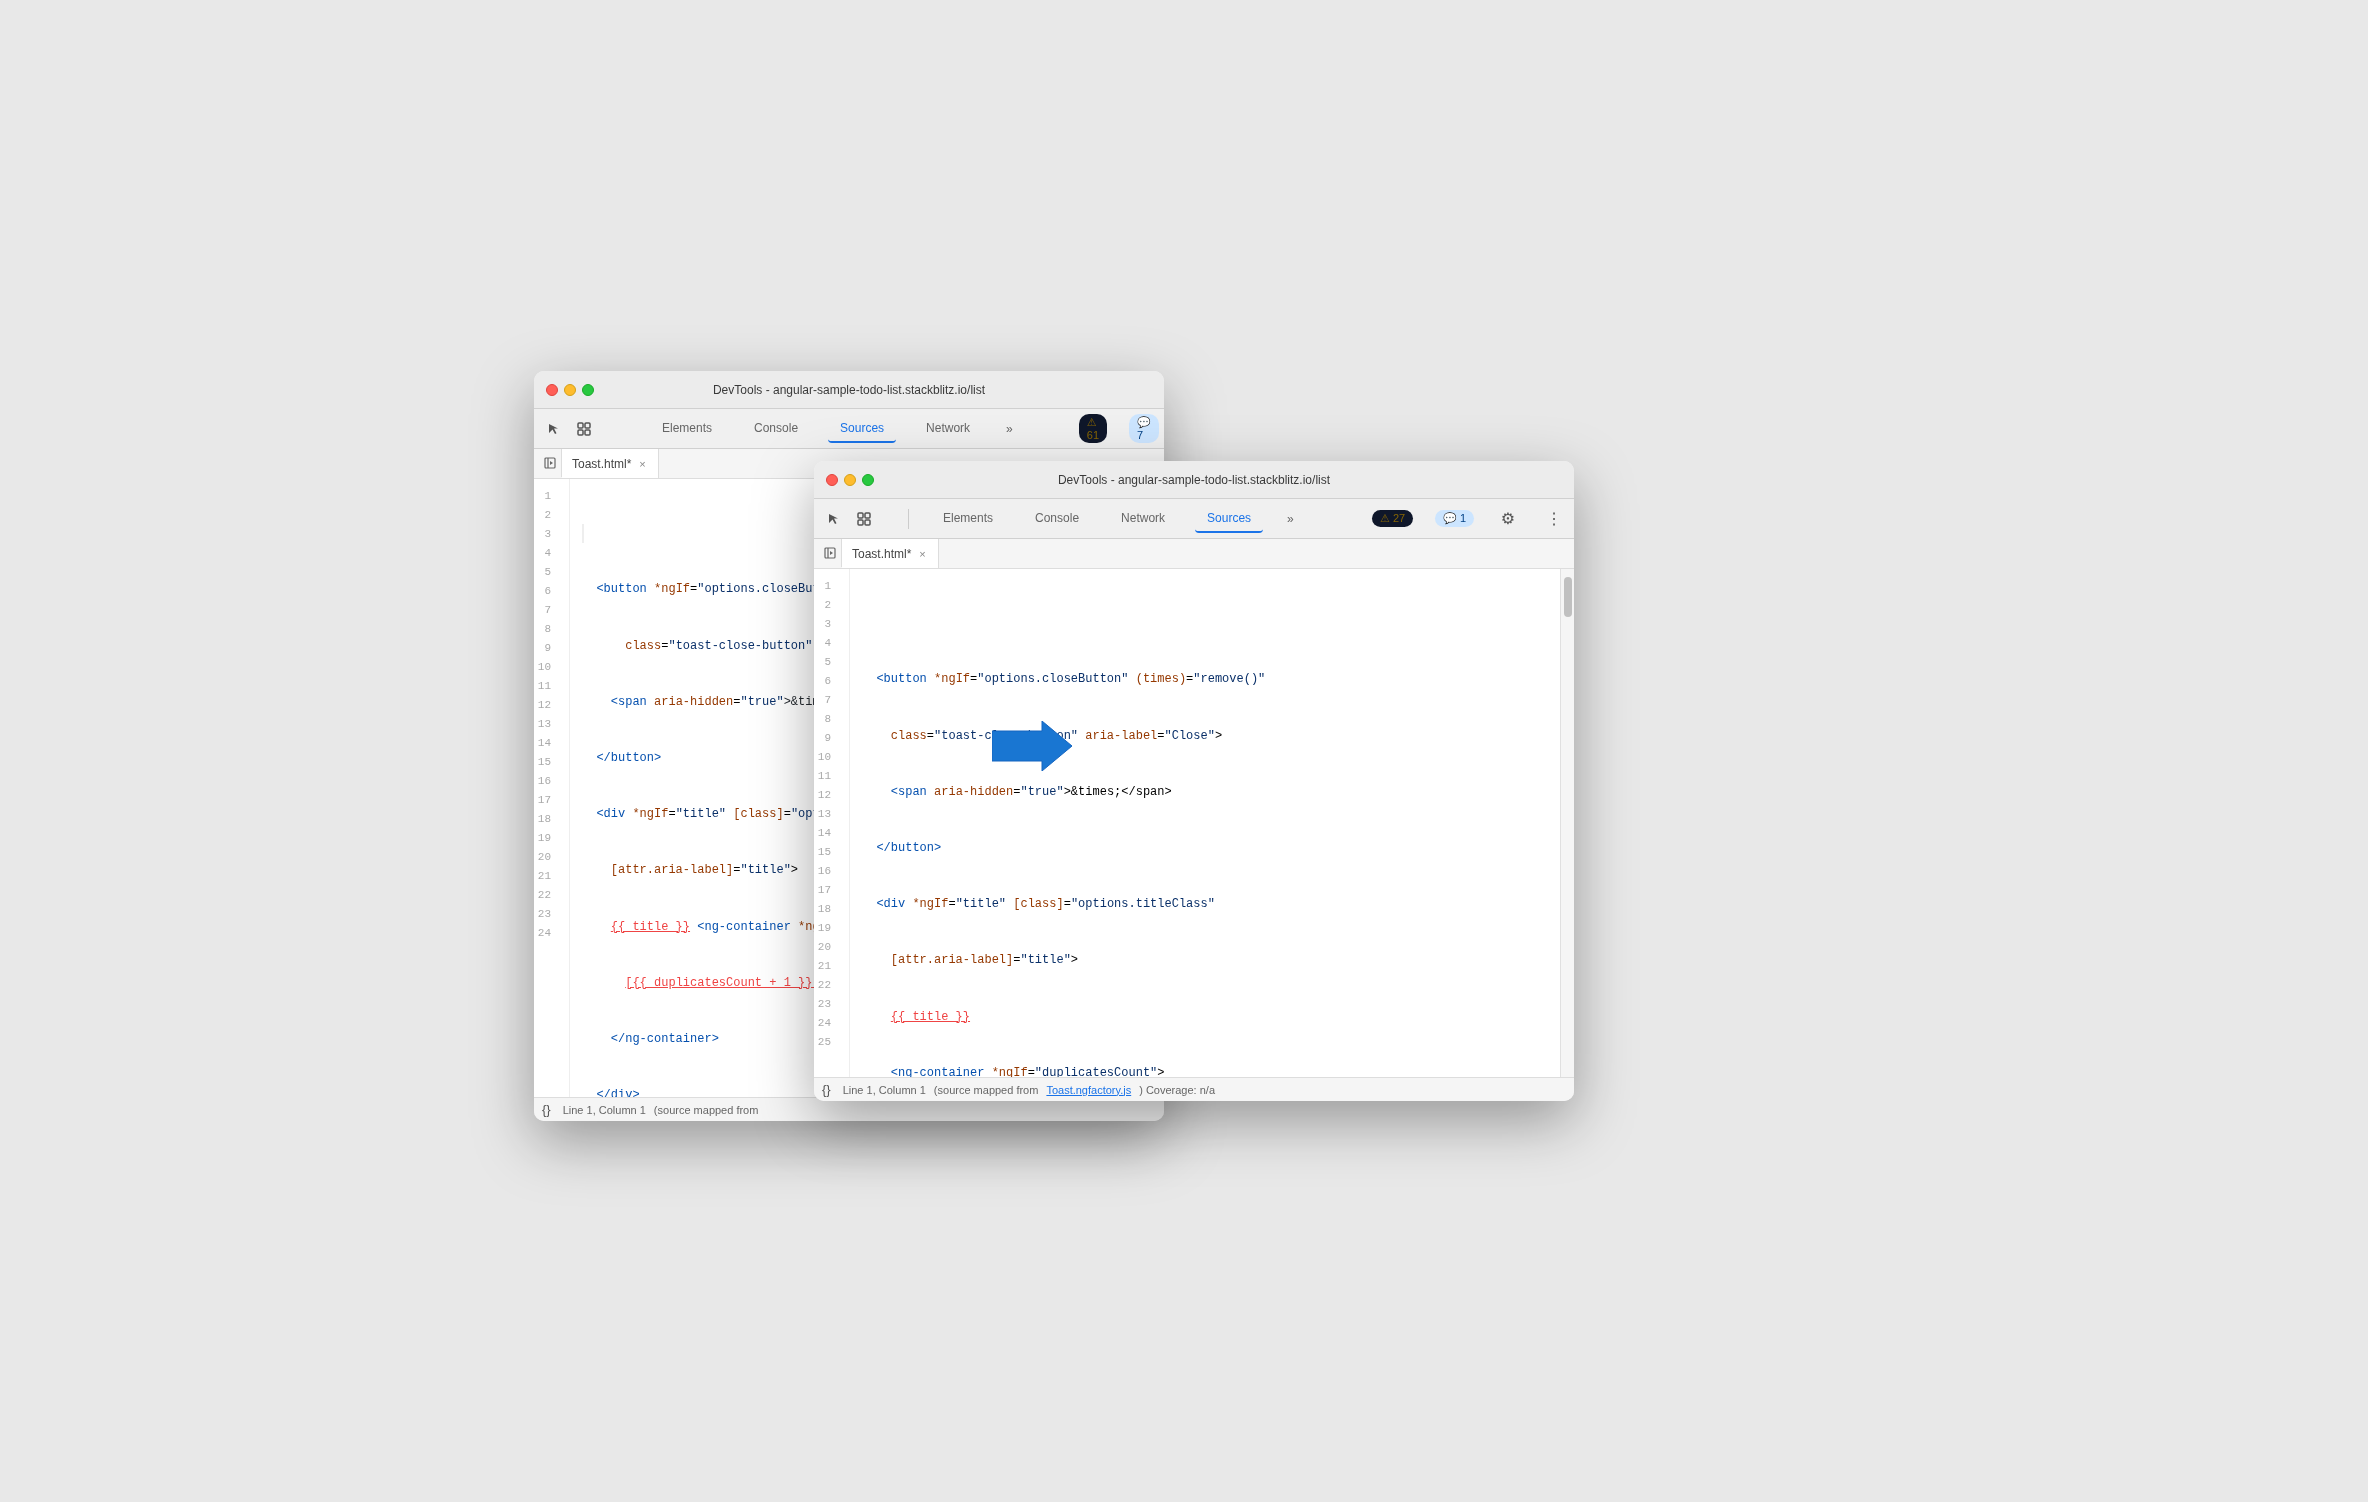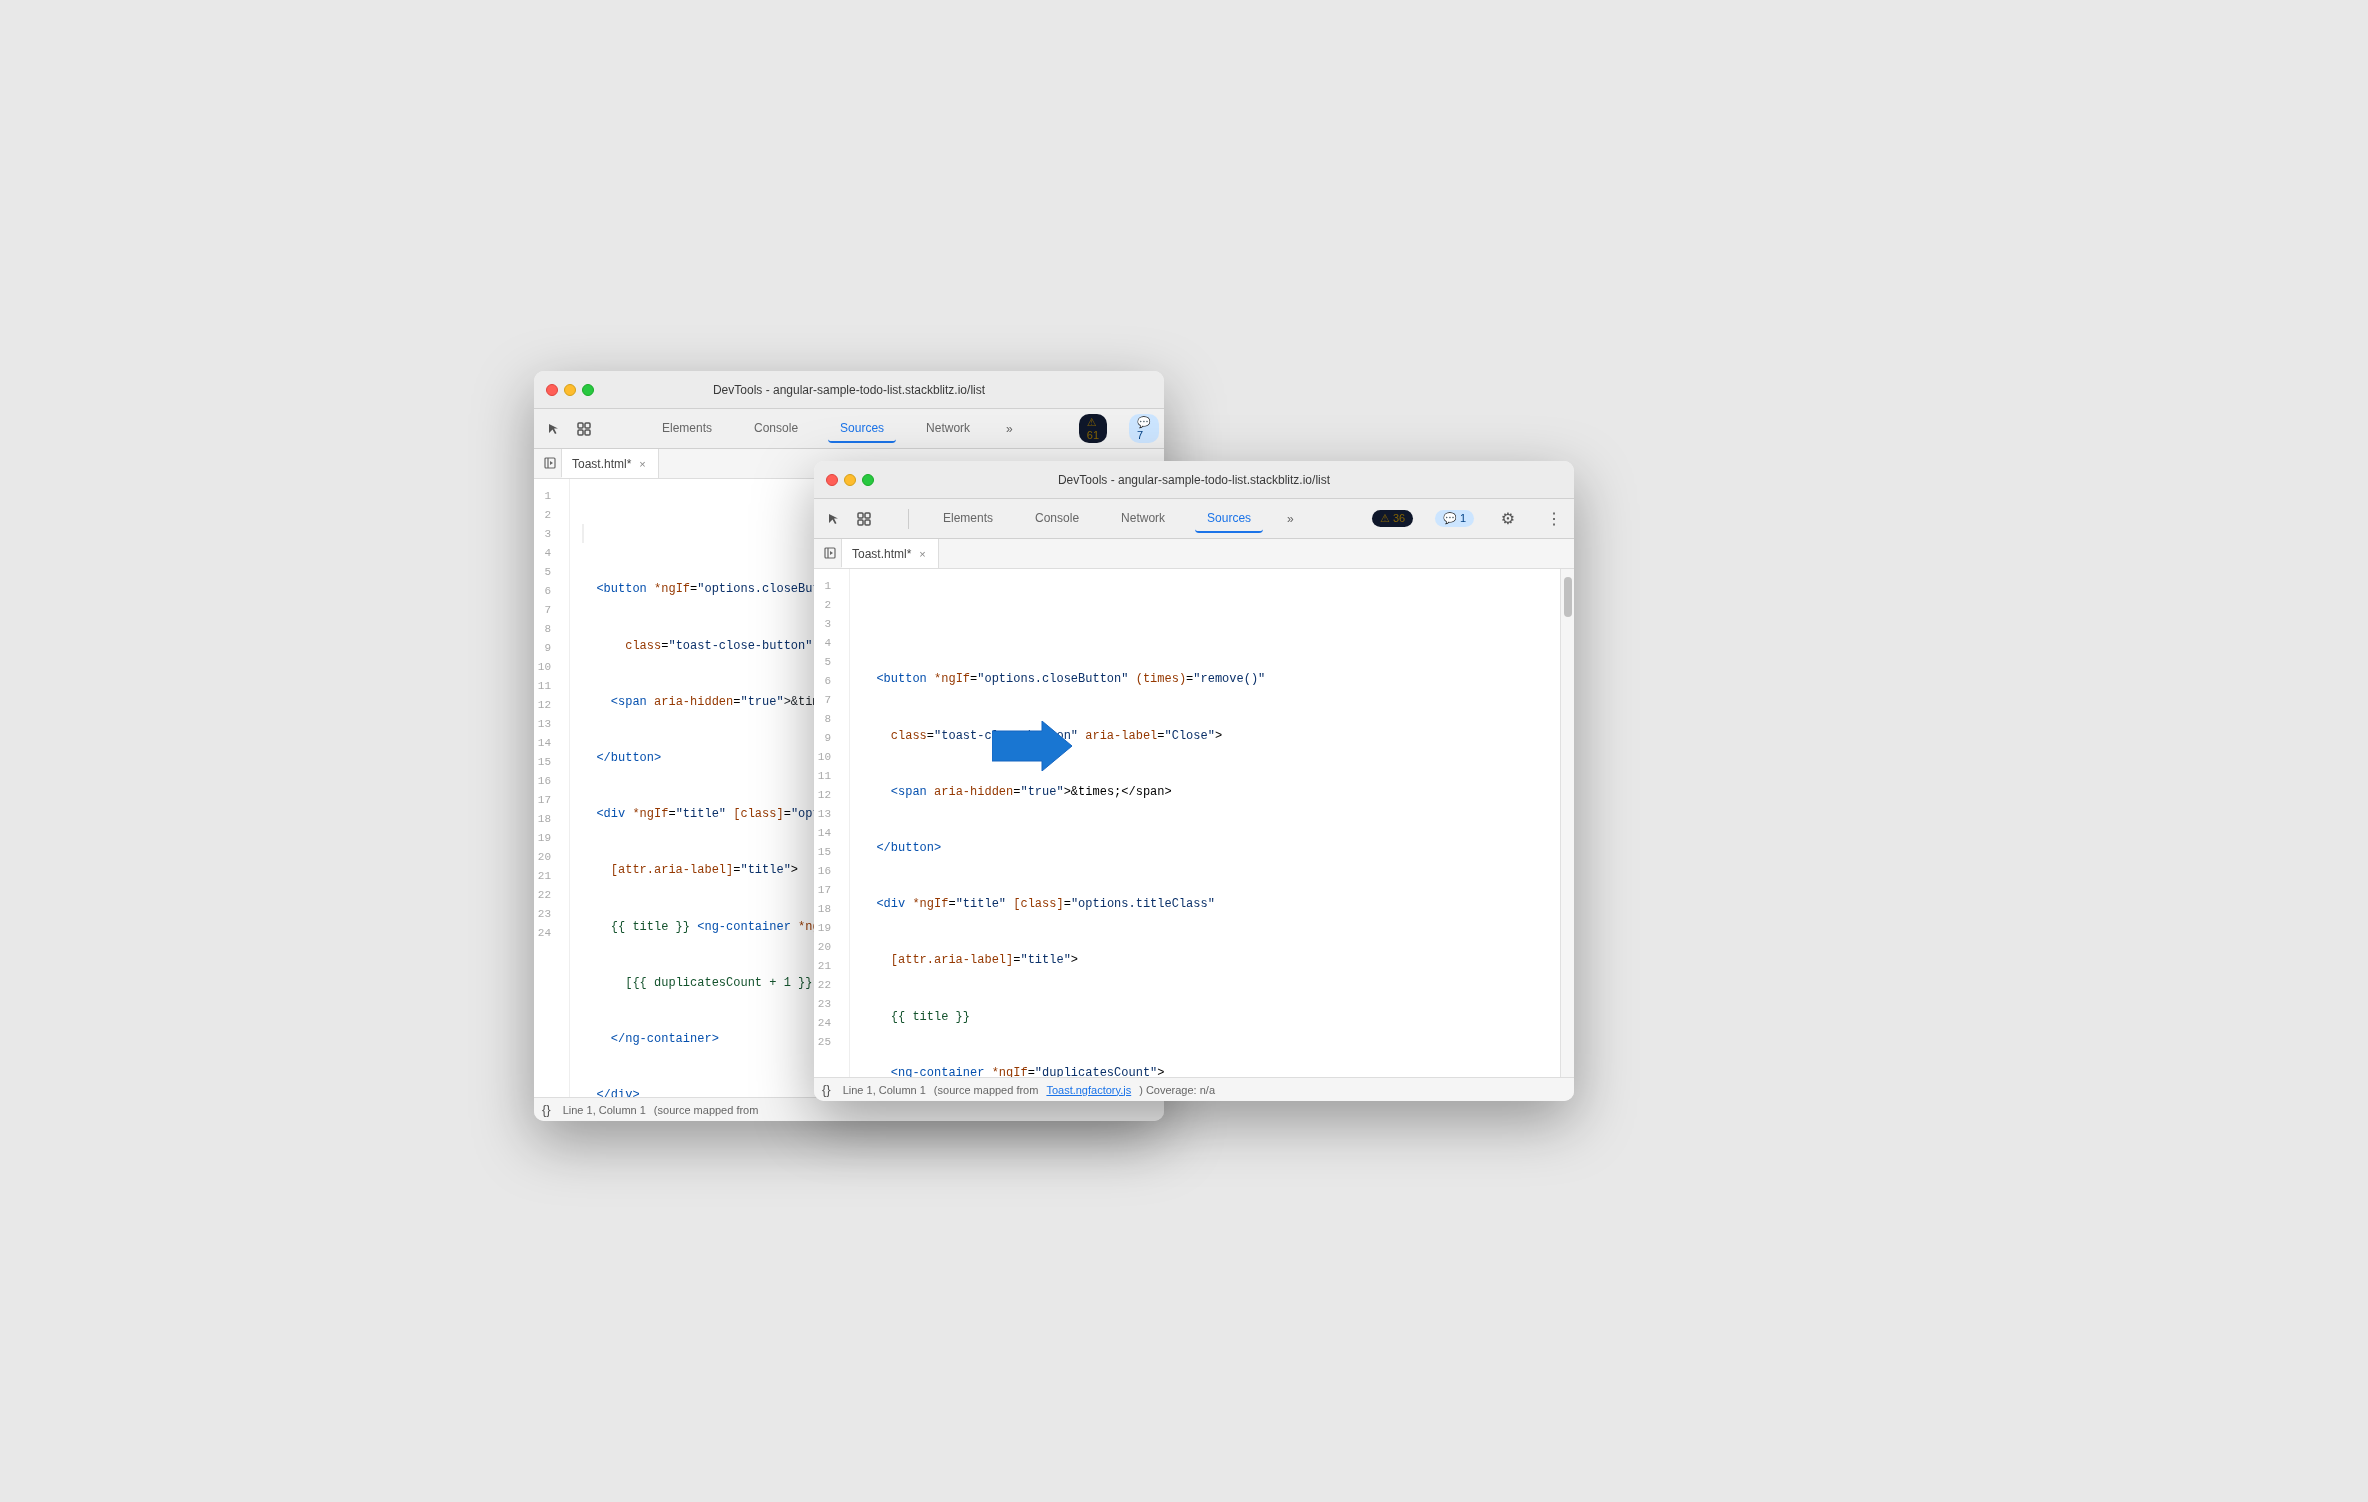--- a/index.html
+++ b/index.html
@@ -267,21 +267,21 @@
     .code-line {
       height: 19px;
       line-height: 19px;
     }
 
     
     .c-tag { color: #0550ae; }        
     .c-attr { color: #953800; text-align: right; }       
     .c-string { color: #0a3069; }    
     .c-text { color: #24292f; }       
-    .c-expr { color: #14532d; }    
+    .c-expr { color: #ef4444; text-decoration: underline; }    
 
     
     .status-bar {
       background: #f5f5f5;
       border-top: 1px solid #ddd;
       height: 24px;
       display: flex;
       align-items: center;
       padding: 0 8px;
       font-size: 11px;
@@ -469,21 +469,21 @@
           </svg>
         </div>
       </div>
       <div class="toolbar-sep"></div>
       <div class="tab">Elements</div>
       <div class="tab">Console</div>
       <div class="tab">Network</div>
       <div class="tab active">Sources</div>
       <div class="toolbar-more">»</div>
       <div class="toolbar-spacer"></div>
-      <div class="badge badge-warn">⚠ 36</div>
+      <div class="badge badge-warn">⚠ 27</div>
       <div class="badge badge-info">💬 1</div>
       <div class="toolbar-gear">⚙</div>
       <div class="toolbar-kebab">⋮</div>
     </div>
 
     <div class="file-tab-bar">
       <div class="file-tab-sidebar-btn">
         <svg width="12" height="12" viewBox="0 0 12 12" fill="none">
           <rect x="1" y="1" width="10" height="10" rx="1" stroke="#666" stroke-width="1.2" fill="none"></rect>
           <line x1="4" y1="1" x2="4" y2="11" stroke="#666" stroke-width="1.2"></line>

